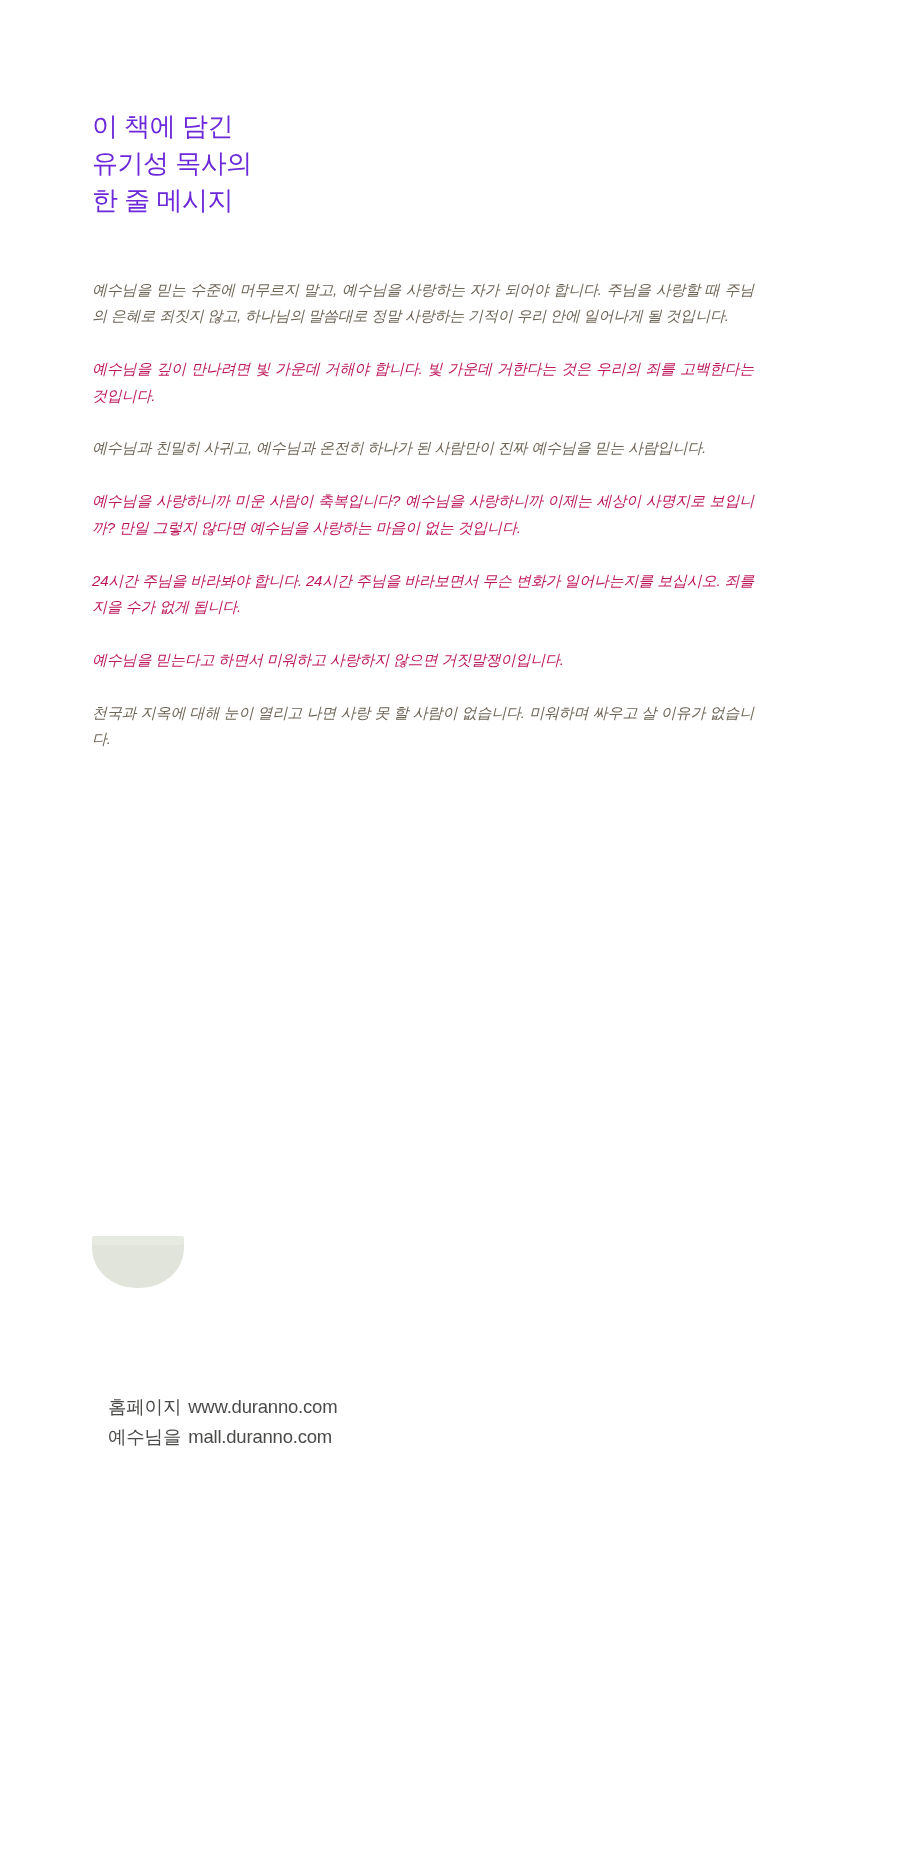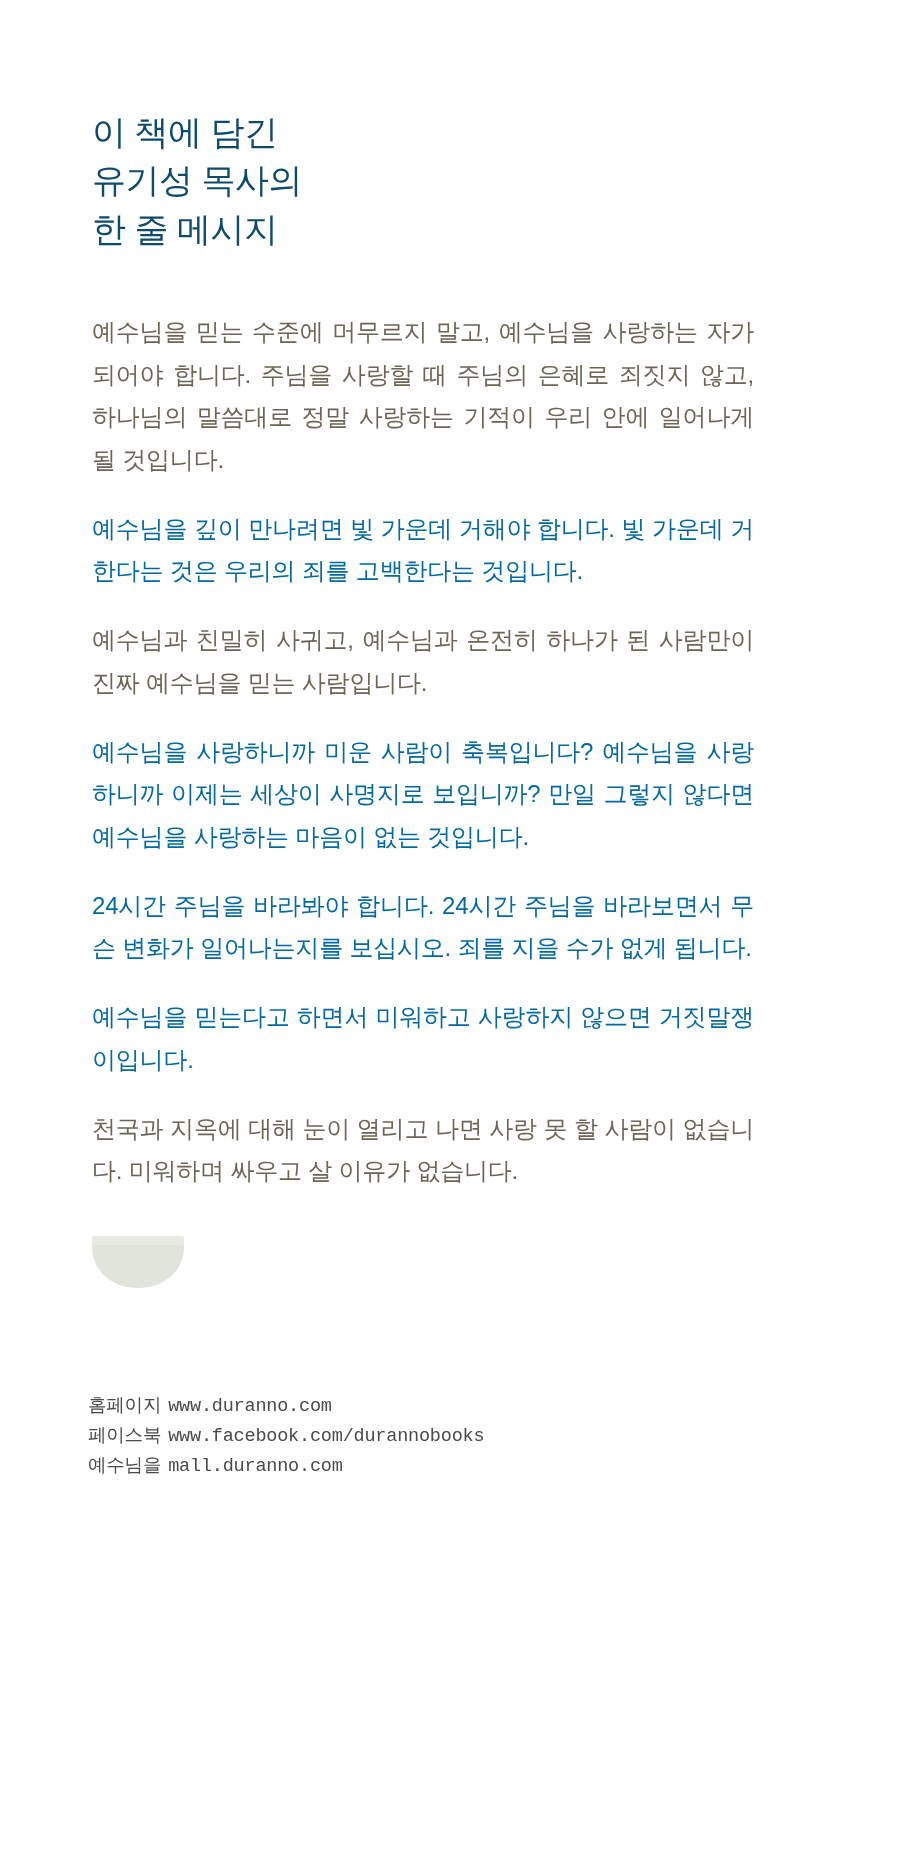--- a/index.html
+++ b/index.html
@@ -23,48 +23,49 @@
   }
 
   .content {
     position: absolute;
     left: 92px;
     top: 108px;
     width: 662px;
   }
 
   .heading {
-    color: #0c4a6e;
-    font-size: 34px;
+    color: #6d28d9;
+    font-size: 26px;
     line-height: 1.42;
     letter-spacing: -0.5px;
     font-family: "Liberation Sans", "DejaVu Sans", sans-serif;
     font-weight: 400;
     margin: 0 0 0 0;
     white-space: pre-line;
   }
 
   .paragraphs {
     margin-top: 58px;
   }
 
   .para {
-    font-size: 24px;
+    font-size: 15px;
     line-height: 1.78;
     text-align: justify;
     text-justify: inter-word;
     letter-spacing: -0.2px;
     margin: 0 0 26px 0;
     font-family: "Liberation Sans", "DejaVu Sans", sans-serif;
     font-weight: 400;
+    font-style: italic;
   }
   .para:last-child { margin-bottom: 0; }
 
   .tone-dark  { color: #6e6557; }
-  .tone-accent{ color: #0369a1; margin-top: 8px; }
+  .tone-accent{ color: #be185d; margin-top: 8px; }
 
   .bowl-wrap {
     position: absolute;
     left: 92px;
     top: 1236px;
     width: 100px;
     height: 70px;
   }
   .bowl {
     width: 92px;
@@ -78,24 +79,24 @@
     left: 0;
     top: 0;
     width: 92px;
     height: 9px;
     background: #e7eae1;
     border-radius: 3px;
   }
 
   .footer {
     position: absolute;
-    left: 88px;
+    left: 108px;
     top: 1392px;
     width: 700px;
-    font-family: Liberation Mono, monospace;
+    font-family: Liberation Sans, sans-serif;
   }
   .footer-line {
     font-size: 18.5px;
     line-height: 1.62;
     color: #4a4a48;
     letter-spacing: -0.2px;
     white-space: nowrap;
   }
   .footer-line .label { margin-right: 7px; }
 </style>
@@ -123,20 +124,17 @@
   <div class="bowl-wrap">
     <div class="bowl"></div>
     <div class="bowl-rim"></div>
   </div>
 
   <div class="footer">
     <div class="footer-line">
       <span class="label">홈페이지</span><span>www.duranno.com</span>
     </div>
     <div class="footer-line">
-      <span class="label">페이스북</span><span>www.facebook.com/durannobooks</span>
-    </div>
-    <div class="footer-line">
       <span class="label">예수님을</span><span>mall.duranno.com</span>
     </div>
   </div>
 
 </div>
 
 </body></html>

